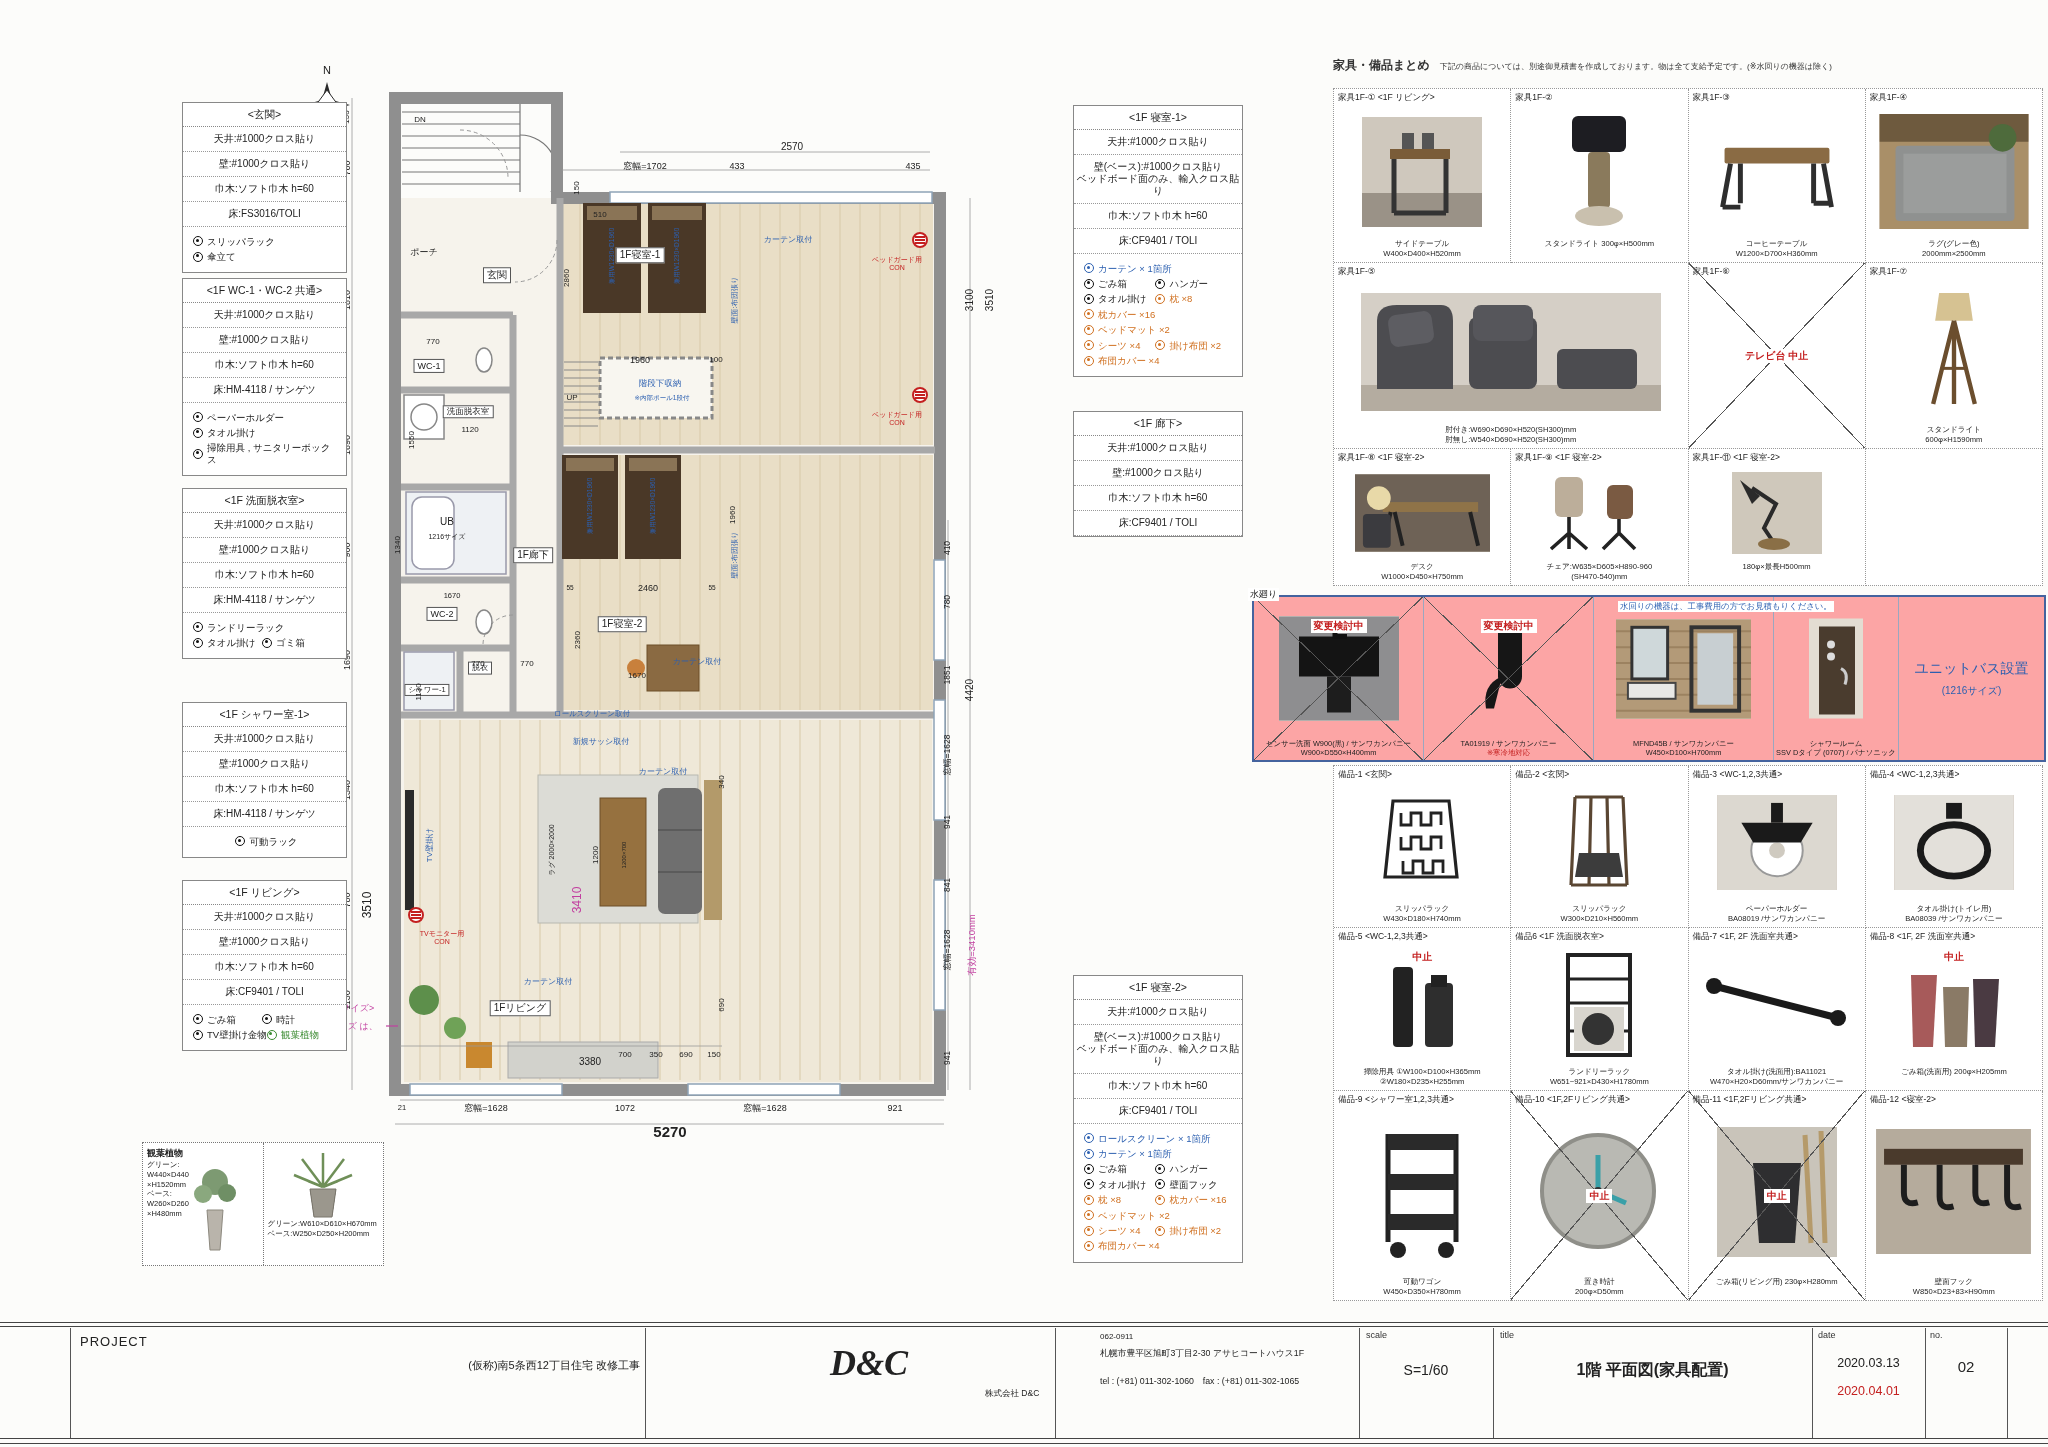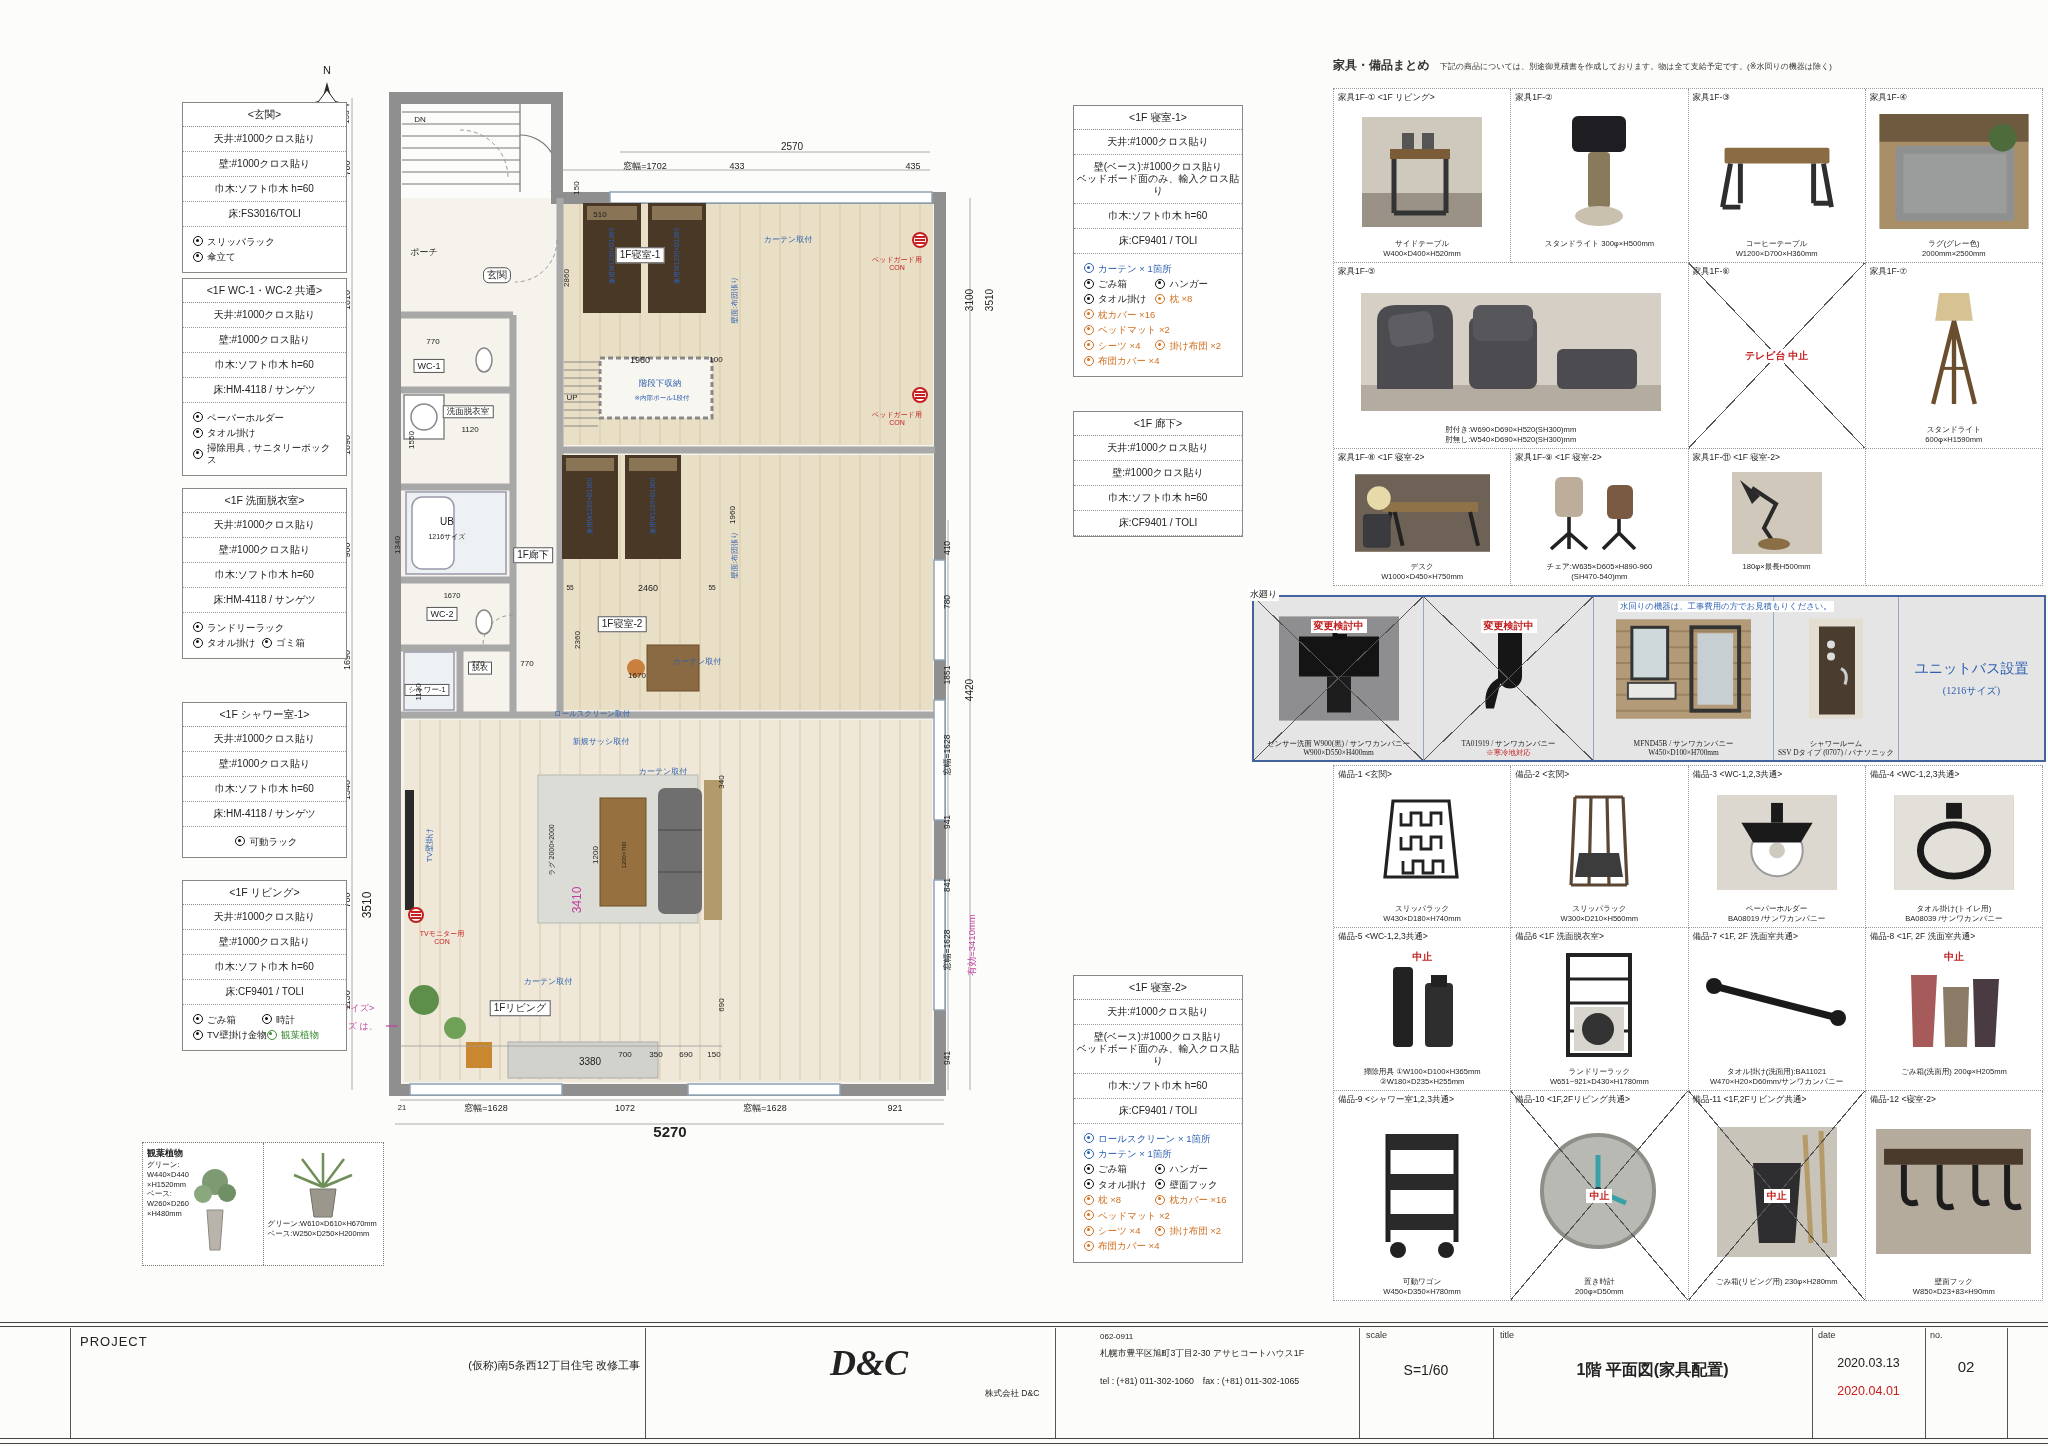--- a/index.html
+++ b/index.html
@@ -44,21 +44,21 @@
   .cell .cap{text-align:center;font-size:7.6px;line-height:1.3;min-height:20px;}
   .cell.span2{grid-column:span 2;}
   .xx{position:absolute;inset:0;pointer-events:none;
     background:linear-gradient(to top right,transparent 49.7%,#555 49.7%,#555 50.1%,transparent 50.1%),
                linear-gradient(to bottom right,transparent 49.7%,#555 49.7%,#555 50.1%,transparent 50.1%);}
   .cancel{position:absolute;left:50%;top:50%;transform:translate(-50%,-50%);color:#c42020;background:#fff;
     padding:0 3px;font-size:10px;font-weight:bold;white-space:nowrap;}
   .cancel.top{top:18%;}
   .redcap{color:#c42020;}
   
-  .plumb{position:absolute;left:1252px;top:595px;width:790px;height:163px;border:2px solid #44639e;background:#e5e5e5;display:flex;font-family:Liberation Serif, serif;}
+  .plumb{position:absolute;left:1252px;top:595px;width:790px;height:163px;border:2px solid #44639e;background:#fca5a5;display:flex;}
   .plumb .pcell{border-right:1px solid #9aa7c0;position:relative;display:flex;flex-direction:column;padding:2px;}
   .plumb .pcell .ph{flex:1;display:flex;align-items:center;justify-content:center;}
   .plumb .pcell .cap{text-align:center;font-size:7.4px;line-height:1.3;}
   .plumb .ptxt{flex:1;display:flex;flex-direction:column;align-items:center;justify-content:center;color:#2b5fb0;}
   .plumb .ptxt .l1{font-size:14px;}
   .plumb .ptxt .l2{font-size:10px;margin-top:6px;}
   .plumb-label{position:absolute;left:1248px;top:588px;background:#fff;font-size:9px;padding:0 2px;}
   .plumb-note{position:absolute;left:1618px;top:601px;font-size:8.4px;color:#2b5fb0;background:#fff;padding:0 2px;}
   
   .pho{background:#d8d3ca;display:flex;align-items:center;justify-content:center;}
@@ -178,21 +178,21 @@
 
     <g stroke="#999" stroke-width="0.8">
       <path d="M620,152H930M562,170H930M352,98V1090M948,520V1090M970,198V1090M400,1100H944M395,1124H944M400,1046H722"></path>
       <path d="M386,1026H398" stroke="#c23fa0" stroke-width="1.2"></path>
     </g>
   </svg>
   <div id="plan-labels">
       <span class="pl k" style="left: 327px; top: 70px; font-size: 11px; transform: translate(-50%, -50%);">N</span>
       <span class="pl k" style="left: 424px; top: 252px; font-size: 9px; transform: translate(-50%, -50%);">ポーチ</span>
       <span class="pl k" style="left: 420px; top: 120px; font-size: 8px; transform: translate(-50%, -50%);">DN</span>
-      <span class="pl w" style="left: 497px; top: 275px; font-size: 10px; transform: translate(-50%, -50%); border-radius: 6px;">玄関</span>
+      <span class="pl w" style="left: 497px; top: 275px; font-size: 10px; transform: translate(-50%, -50%);">玄関</span>
       <span class="pl w" style="left: 429px; top: 366px; font-size: 9px; transform: translate(-50%, -50%);">WC-1</span>
       <span class="pl w" style="left: 468px; top: 412px; font-size: 8.5px; transform: translate(-50%, -50%);">洗面脱衣室</span>
       <span class="pl k" style="left: 447px; top: 522px; font-size: 10px; transform: translate(-50%, -50%);">UB</span>
       <span class="pl k" style="left: 447px; top: 537px; font-size: 7px; transform: translate(-50%, -50%);">1216サイズ</span>
       <span class="pl w" style="left: 533px; top: 555px; font-size: 10px; transform: translate(-50%, -50%);">1F廊下</span>
       <span class="pl w" style="left: 442px; top: 614px; font-size: 9px; transform: translate(-50%, -50%);">WC-2</span>
       <span class="pl w" style="left: 480px; top: 668px; font-size: 8px; transform: translate(-50%, -50%);">脱衣</span>
       <span class="pl w" style="left: 427px; top: 690px; font-size: 7.5px; transform: translate(-50%, -50%);">シャワー-1</span>
       <span class="pl k" style="left: 572px; top: 398px; font-size: 8px; transform: translate(-50%, -50%);">UP</span>
       <span class="pl w" style="left: 640px; top: 255px; font-size: 10px; transform: translate(-50%, -50%);">1F寝室-1</span>

